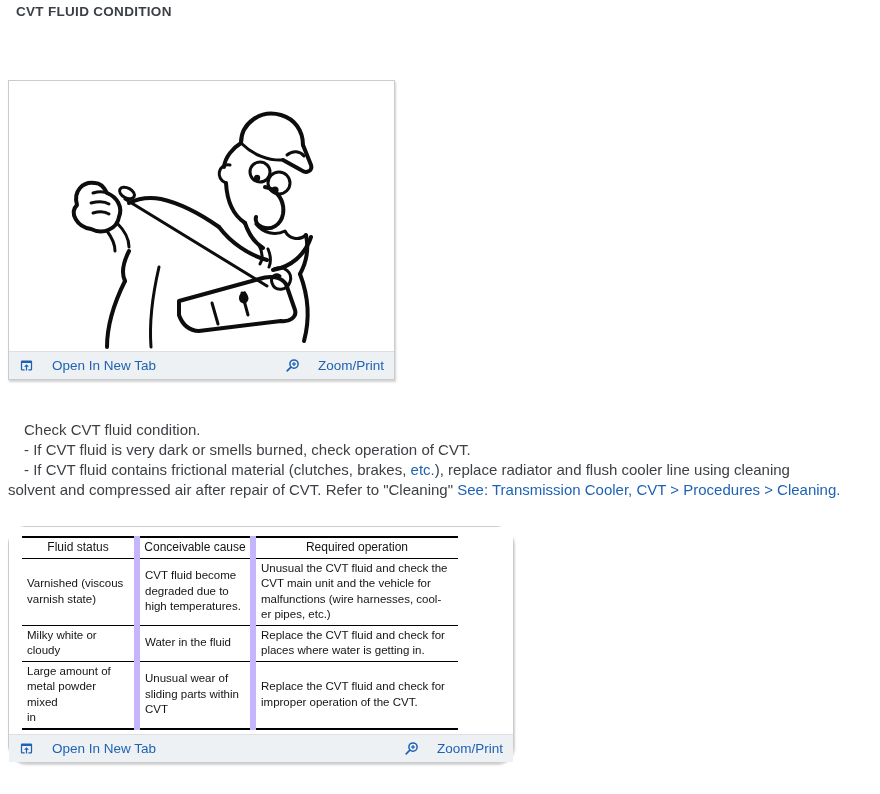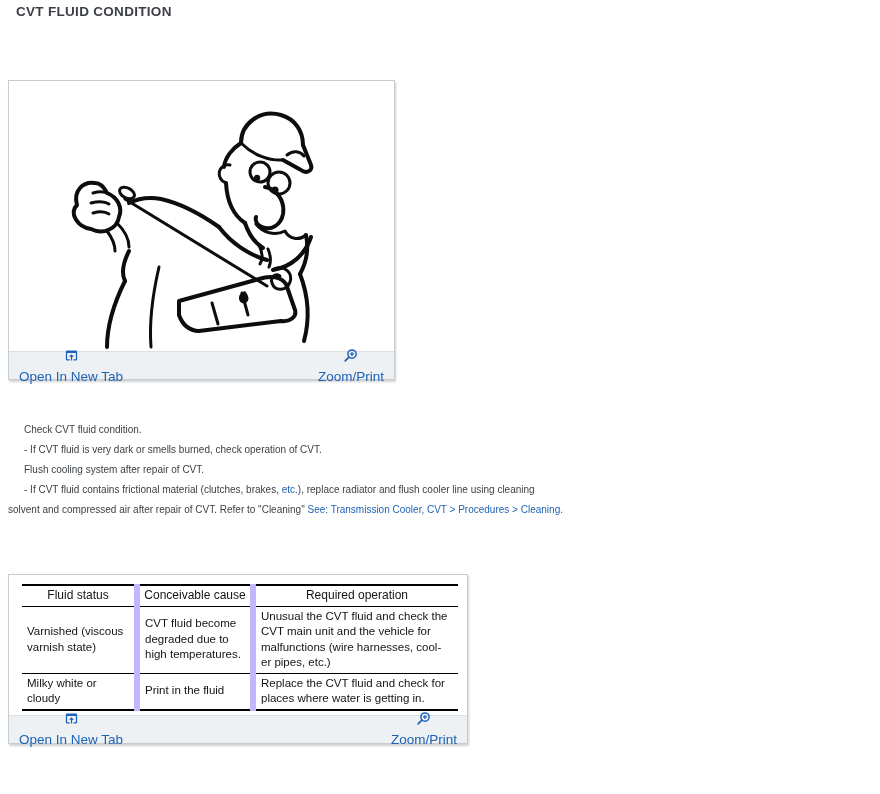--- a/index.html
+++ b/index.html
@@ -25,31 +25,31 @@
     height: 270px; background: #fff;
     display: flex; align-items: center; justify-content: center;
   }
   .panel-footer {
     height: 28px; background: #eef1f4;
     border-top: 1px solid #dcdfe3;
     display: flex; align-items: center; justify-content: space-between;
     padding: 0 10px;
   }
   .footer-link {
-    display: inline-flex; align-items: center; gap: 6px;
-    color: #1e62b4; font-size: 13.5px; text-decoration: none; cursor: pointer; flex-direction: column;
+    display: inline-flex; align-items: center; gap: 18px;
+    color: #1e62b4; font-size: 13.5px; text-decoration: none; cursor: pointer;
   }
   .footer-link svg { flex: 0 0 auto; }
   .paragraphs {
     margin: 40px 0 16px 8px; width: 864px;
-    font-size: 10px; line-height: 20px; color: #3d4145;
+    font-size: 15px; line-height: 20px; color: #3d4145;
   }
   .paragraphs p { margin: 0; text-indent: 16px; }
   .inline-link { color: #1e62b4; text-decoration: none; cursor: pointer; text-align: center; }
-  .table-panel { margin: 54px 0 0 8px; width: 460px; }
+  .table-panel { margin: 26px 0 0 8px; width: 506px; border-radius: 18px; }
   .table-wrap { padding: 9px 10px 4px 13px; background: #fff; }
   table.fluid-table {
     border-collapse: collapse; table-layout: fixed;
     width: 436px;
     font-size: 11.5px; line-height: 15.5px; color: #141414;
     border-top: 2px solid #000; border-bottom: 2px solid #000;
   }
   table.fluid-table th {
     font-weight: normal; font-size: 12px; text-align: center;
     padding: 2px 4px; border-bottom: 1px solid #000;
@@ -138,21 +138,20 @@
         <line x1="9.6" y1="4.3" x2="9.6" y2="8.5" stroke="currentColor" stroke-width="1.3"></line>
       </svg>
       <span>Zoom/Print</span>
     </a>
   </div>
 </section>
 
 <div class="paragraphs">
   <p>Check CVT fluid condition.</p>
   <p>- If CVT fluid is very dark or smells burned, check operation of CVT.</p>
-  <p>Flush cooling system after repair of CVT.</p>
   <p><span>- If CVT fluid contains frictional material (clutches, brakes, </span><a class="inline-link">etc.</a><span>), replace radiator and flush cooler line using cleaning</span><br><span>solvent and compressed air after repair of CVT. Refer to "Cleaning" </span><a class="inline-link">See: Transmission Cooler, CVT &gt; Procedures &gt; Cleaning.</a></p>
 </div>
 
 <section class="panel table-panel">
   <div class="table-wrap">
     <table class="fluid-table">
       <colgroup>
           <col style="width:115px">
           <col style="width:116px">
           <col style="width:205px">
@@ -172,23 +171,33 @@
 degraded due to
 high temperatures.</td>
           <td>Unusual the CVT fluid and check the
 CVT main unit and the vehicle for
 malfunctions (wire harnesses, cool-
 er pipes, etc.)</td>
         </tr>
         <tr>
           <td>Milky white or
 cloudy</td>
-          <td>Print in the fluid</td>
+          <td>Water in the fluid</td>
           <td>Replace the CVT fluid and check for
 places where water is getting in.</td>
+        </tr>
+        <tr>
+          <td>Large amount of
+metal powder mixed
+in</td>
+          <td>Unusual wear of
+sliding parts within
+CVT</td>
+          <td>Replace the CVT fluid and check for
+improper operation of the CVT.</td>
         </tr>
       </tbody>
     </table>
   </div>
   <div class="panel-footer">
     <a class="footer-link">
       <svg width="15" height="15" viewBox="0 0 24 24">
         <path fill="currentColor" d="M19 4H5a2 2 0 0 0-2 2v12a2 2 0 0 0 2 2h4v-2H5V8h14v10h-4v2h4a2 2 0 0 0 2-2V6a2 2 0 0 0-2-2zm-7 6l-4 4h3v6h2v-6h3l-4-4z"></path>
       </svg>
       <span>Open In New Tab</span>

